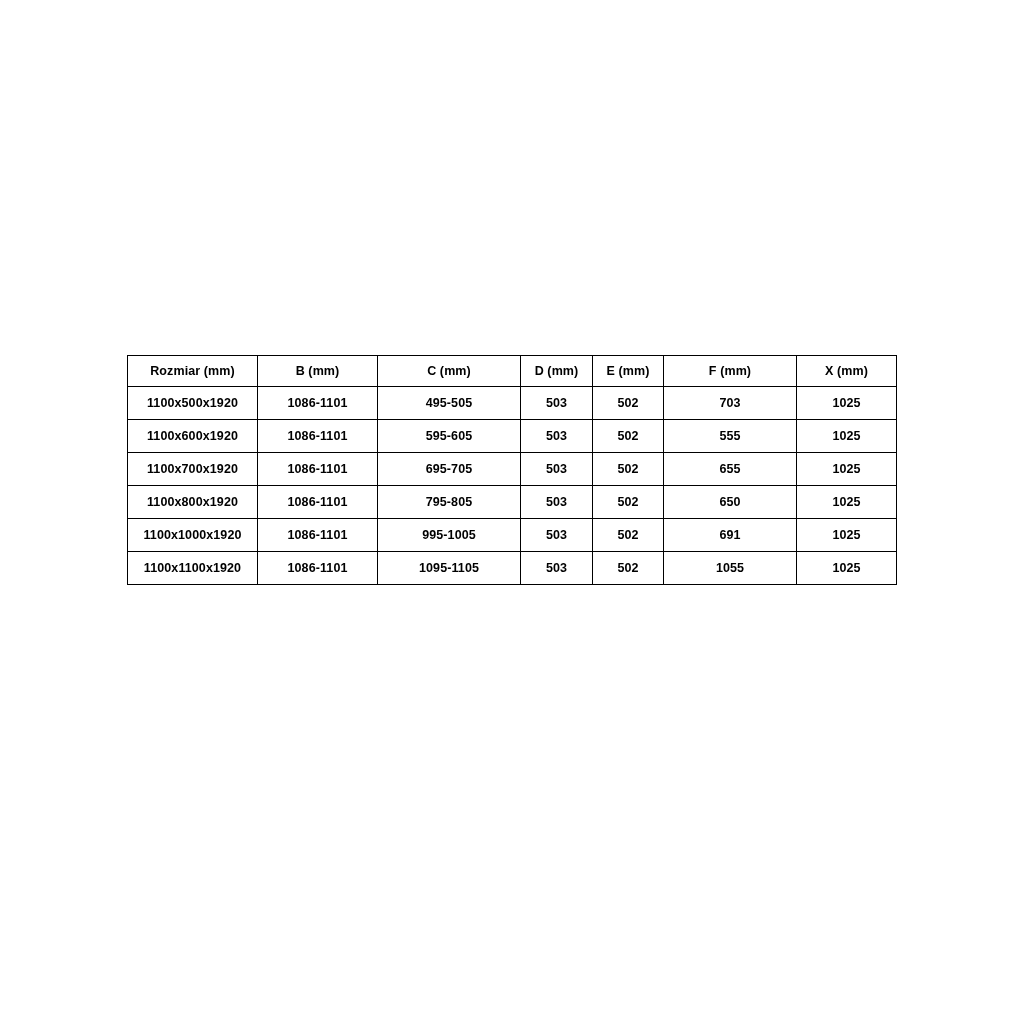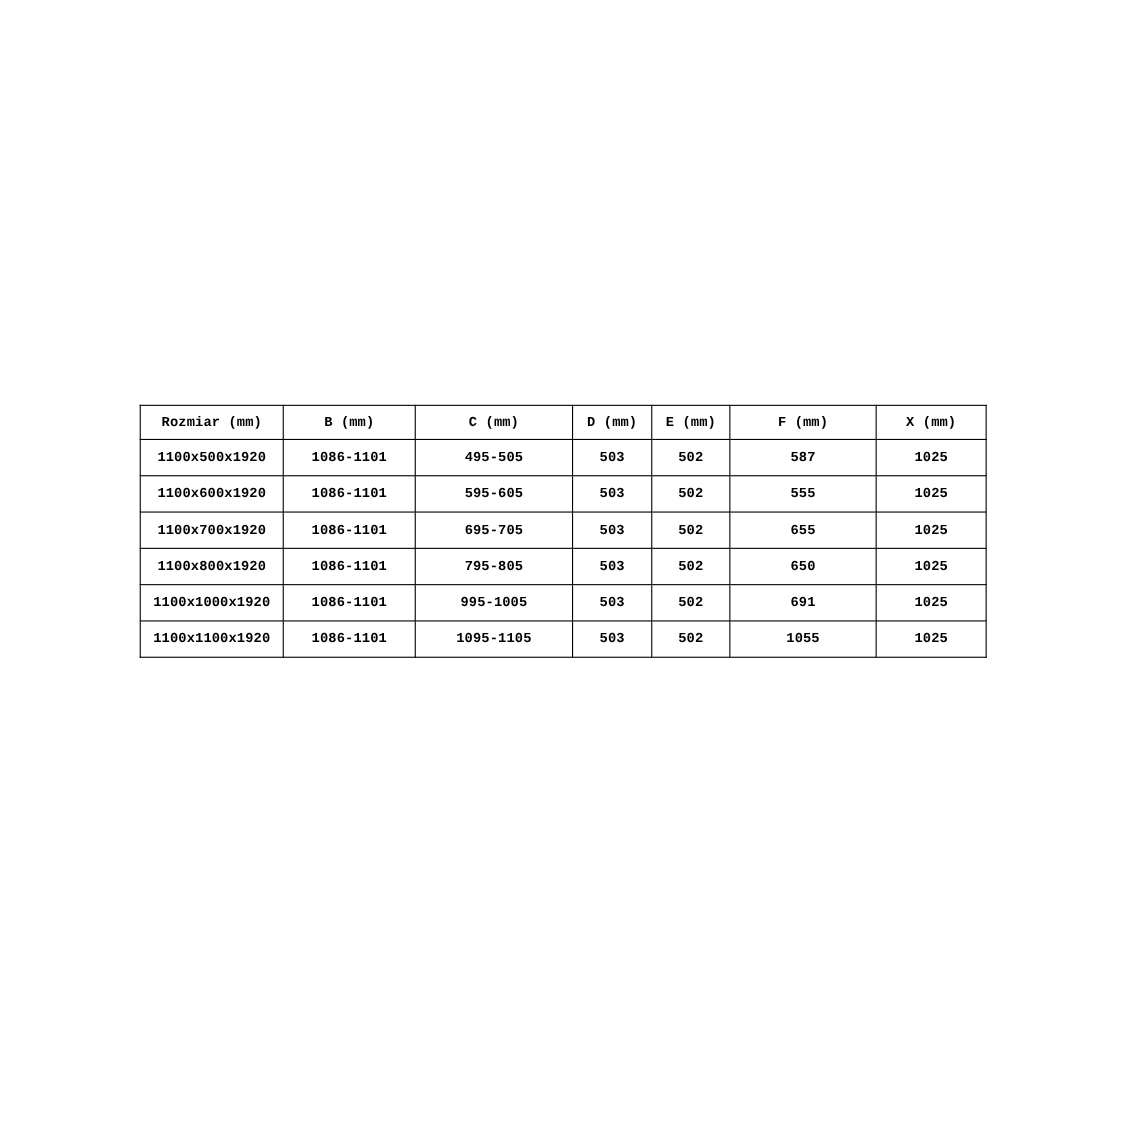--- a/index.html
+++ b/index.html
@@ -12,23 +12,22 @@
   }
   .page {
     position: relative;
     width: 1024px;
     height: 1024px;
     background: #ffffff;
   }
   .table-wrap {
     position: absolute;
     left: 127px;
-    top: 368px;
+    top: 355px;
     width: 769px;
-    font-family: Liberation Mono, monospace;
   }
   table.spec {
     border-collapse: collapse;
     width: 769px;
     table-layout: fixed;
   }
   table.spec th,
   table.spec td {
     border: 1px solid #000000;
     text-align: center;
@@ -78,21 +77,21 @@
           <th>X (mm)</th>
         </tr>
       </thead>
       <tbody>
         <tr>
           <td>1100x500x1920</td>
           <td>1086-1101</td>
           <td>495-505</td>
           <td>503</td>
           <td>502</td>
-          <td>587</td>
+          <td>703</td>
           <td>1025</td>
         </tr>
         <tr>
           <td>1100x600x1920</td>
           <td>1086-1101</td>
           <td>595-605</td>
           <td>503</td>
           <td>502</td>
           <td>555</td>
           <td>1025</td>

